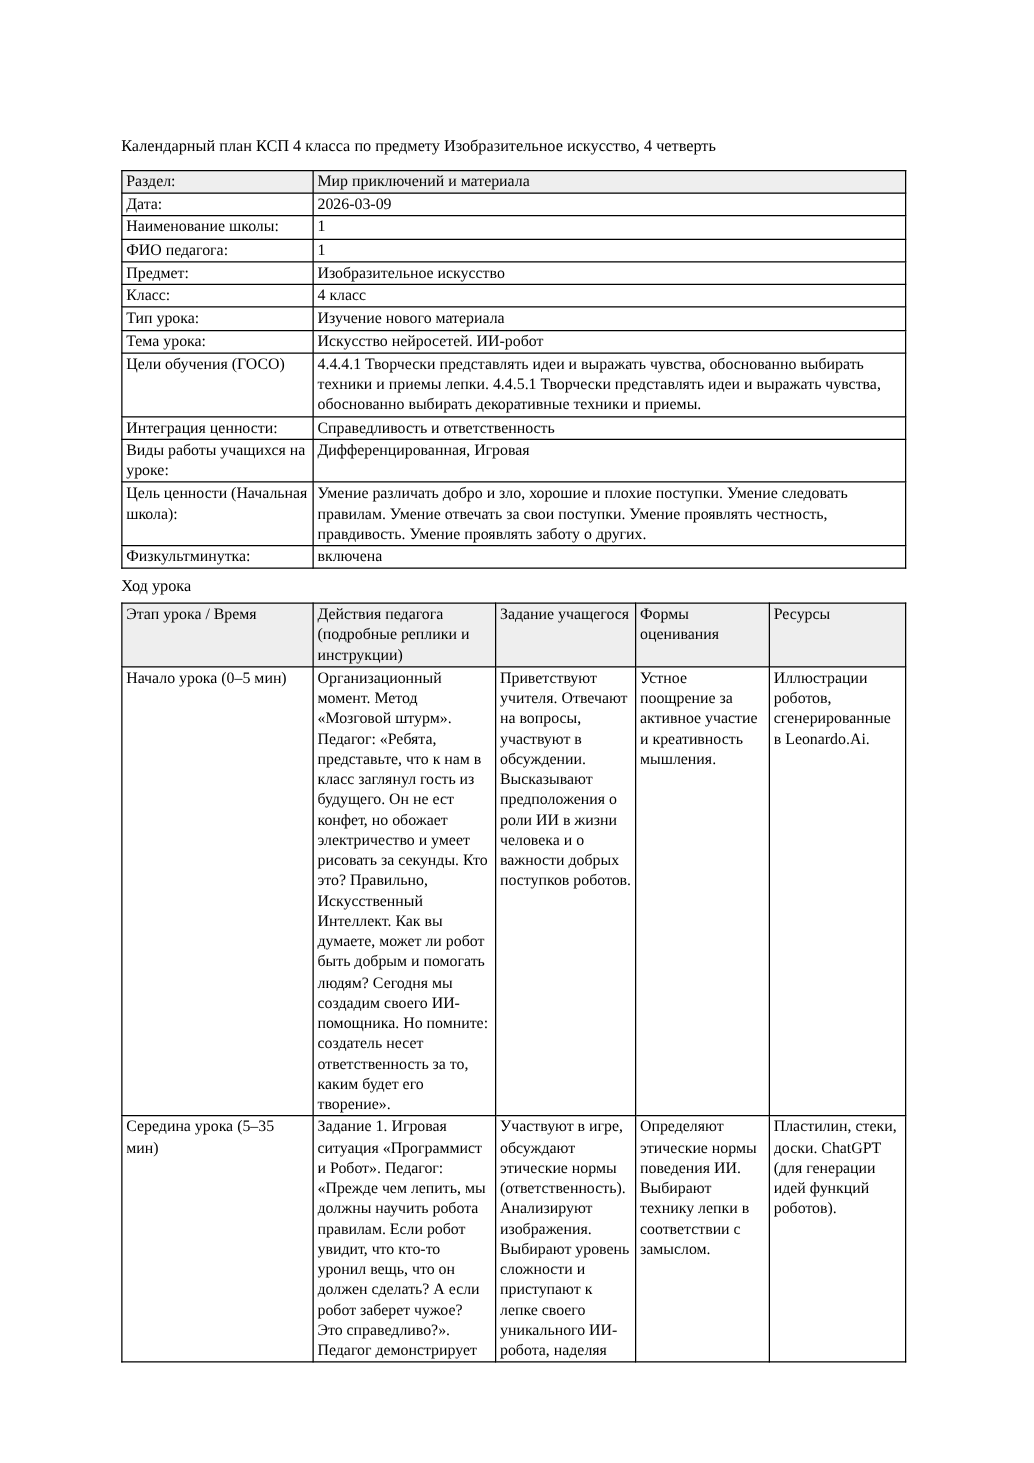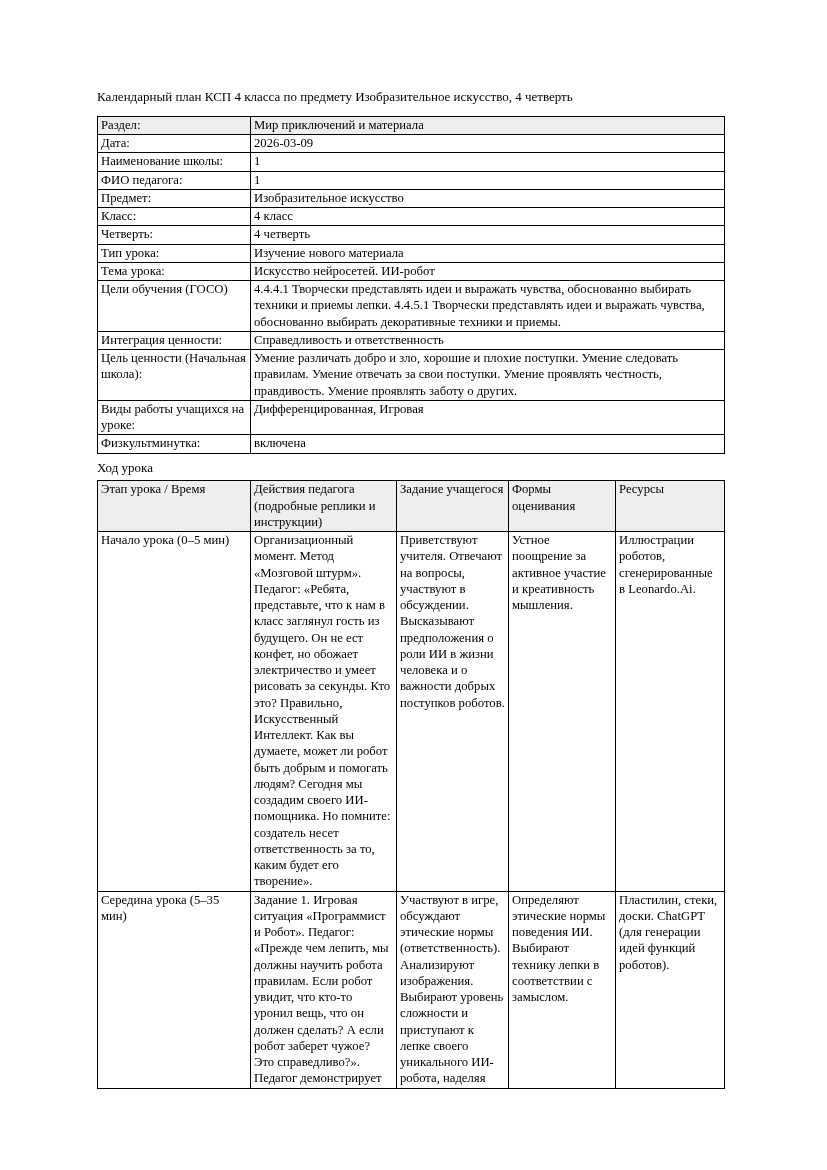--- a/index.html
+++ b/index.html
@@ -11,21 +11,21 @@
     width: 827px;
     height: 1170px;
     position: relative;
     overflow: hidden;
     font-family: "Liberation Serif", "DejaVu Serif", serif;
     color: #000;
   }
   .page {
     position: absolute;
     left: 97px;
-    top: 90px;
+    top: 110px;
     width: 627px;
   }
   .doc-title {
     font-size: 13px;
     line-height: 1.15;
     margin: 0 0 11px 0;
   }
   table {
     border-collapse: collapse;
     table-layout: fixed;
@@ -87,46 +87,42 @@
       </tr>
       <tr>
         <td>Предмет:</td>
         <td>Изобразительное искусство</td>
       </tr>
       <tr>
         <td>Класс:</td>
         <td>4 класс</td>
       </tr>
       <tr>
-        <td>Четверть:</td>
-        <td>4 четверть</td>
-      </tr>
-      <tr>
         <td>Тип урока:</td>
         <td>Изучение нового материала</td>
       </tr>
       <tr>
         <td>Тема урока:</td>
         <td>Искусство нейросетей. ИИ-робот</td>
       </tr>
       <tr>
         <td>Цели обучения (ГОСО)</td>
         <td>4.4.4.1 Творчески представлять идеи и выражать чувства, обоснованно выбирать техники и приемы лепки. 4.4.5.1 Творчески представлять идеи и выражать чувства, обоснованно выбирать декоративные техники и приемы.</td>
       </tr>
       <tr>
         <td>Интеграция ценности:</td>
         <td>Справедливость и ответственность</td>
       </tr>
       <tr>
+        <td>Виды работы учащихся на уроке:</td>
+        <td>Дифференцированная, Игровая</td>
+      </tr>
+      <tr>
         <td>Цель ценности (Начальная школа):</td>
         <td>Умение различать добро и зло, хорошие и плохие поступки. Умение следовать правилам. Умение отвечать за свои поступки. Умение проявлять честность, правдивость. Умение проявлять заботу о других.</td>
-      </tr>
-      <tr>
-        <td>Виды работы учащихся на уроке:</td>
-        <td>Дифференцированная, Игровая</td>
       </tr>
       <tr>
         <td>Физкультминутка:</td>
         <td>включена</td>
       </tr>
     </tbody>
   </table>
 
   <div class="section-heading">Ход урока</div>
 

